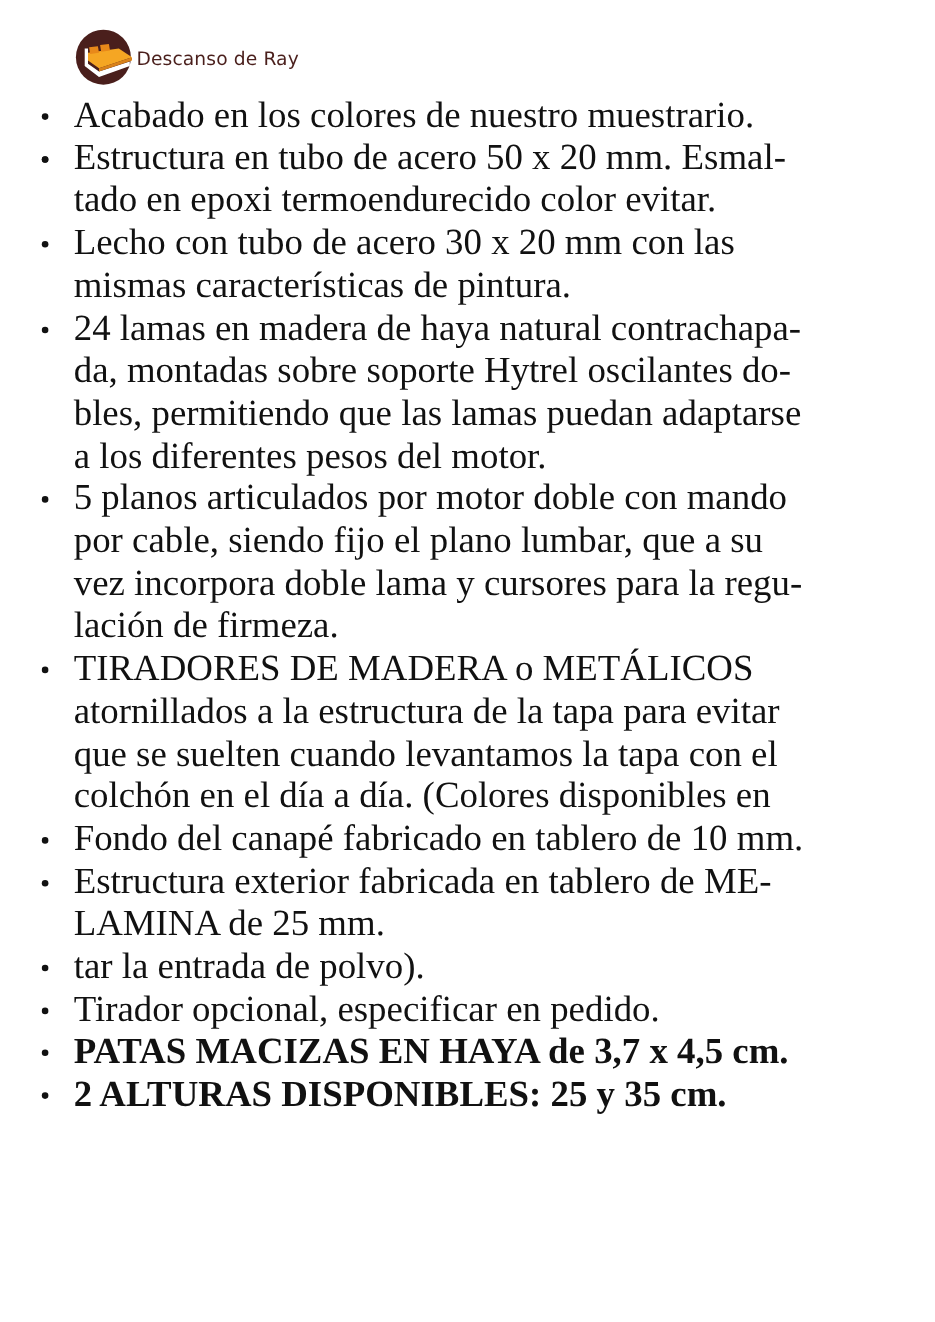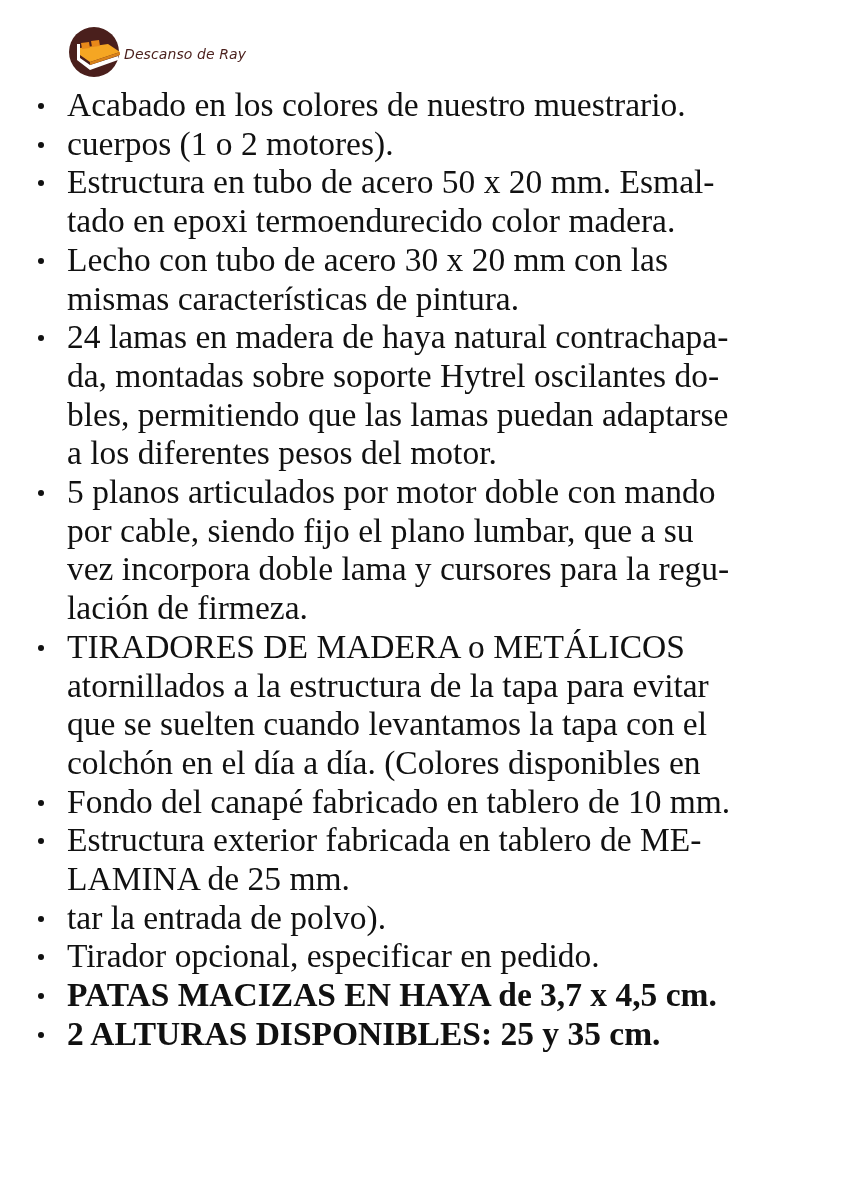--- a/index.html
+++ b/index.html
@@ -21,27 +21,26 @@
       align-items: center;
       height: 52px;
     }
     .logo-mark {
       width: 54px;
       height: 52px;
       display: block;
     }
     .logo-text {
       font-family: "DejaVu Sans", sans-serif;
-      font-size: 14px;
+      font-size: 17px;
       color: #4a1f1c;
       margin-left: 2px;
       letter-spacing: 0.1px;
       position: relative;
       top: 2px;
-      font-style: italic;
     }
     .spec-list {
       position: absolute;
       left: 0;
       top: 86px;
       width: 850px;
       margin: 0;
       padding: 0;
       list-style: none;
       font-family: "Liberation Serif", serif;
@@ -90,26 +89,25 @@
   <span class="logo-text">Descanso de Ray</span>
 </div>
 
 <ul class="spec-list">
   <li class="spec-item">
     <span class="spec-bullet"></span>
     <span class="spec-line">Acabado en los colores de nuestro muestrario.</span>
   </li>
   <li class="spec-item">
     <span class="spec-bullet"></span>
-    <span class="spec-line">cuerpos (1 o 2 motores).</span>
   </li>
   <li class="spec-item">
     <span class="spec-bullet"></span>
     <span class="spec-line">Estructura en tubo de acero 50 x 20 mm. Esmal-</span>
-    <span class="spec-line">tado en epoxi termoendurecido color madera.</span>
+    <span class="spec-line">tado en epoxi termoendurecido color evitar.</span>
   </li>
   <li class="spec-item">
     <span class="spec-bullet"></span>
     <span class="spec-line">Lecho con tubo de acero 30 x 20 mm con las</span>
     <span class="spec-line">mismas características de pintura.</span>
   </li>
   <li class="spec-item">
     <span class="spec-bullet"></span>
     <span class="spec-line">24 lamas en madera de haya natural contrachapa-</span>
     <span class="spec-line">da, montadas sobre soporte Hytrel oscilantes do-</span>

